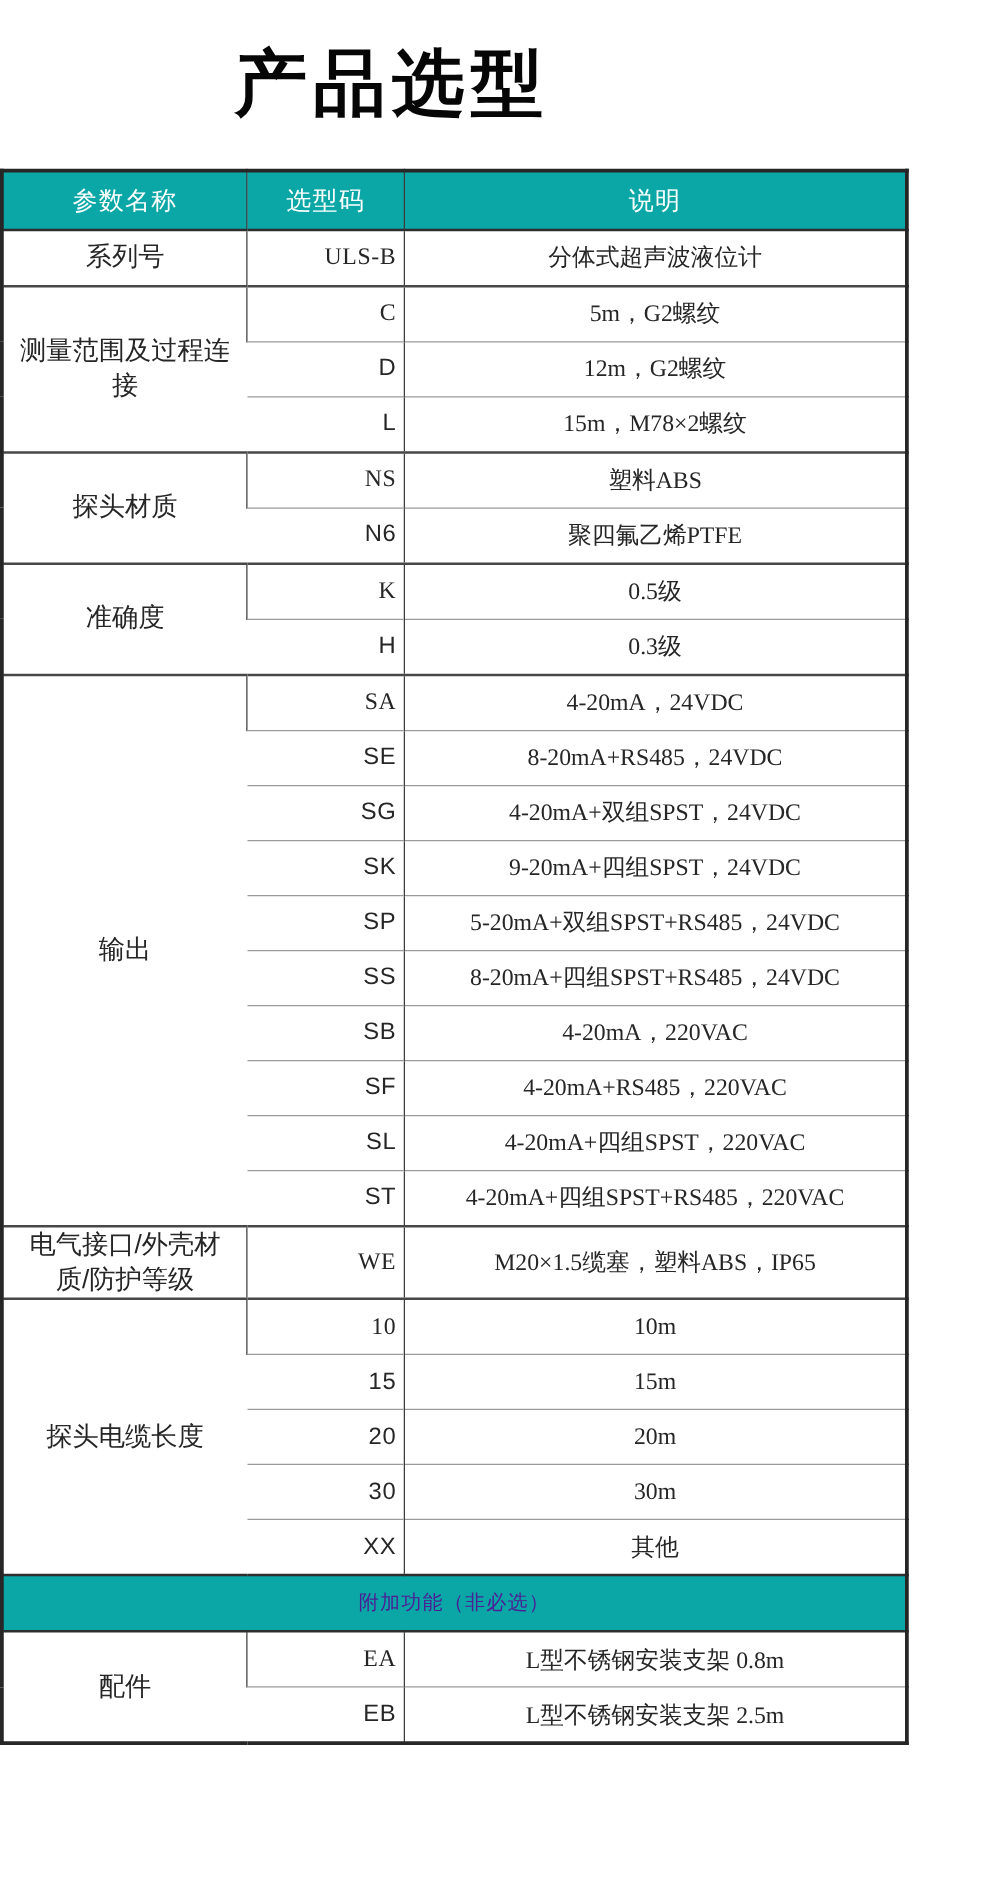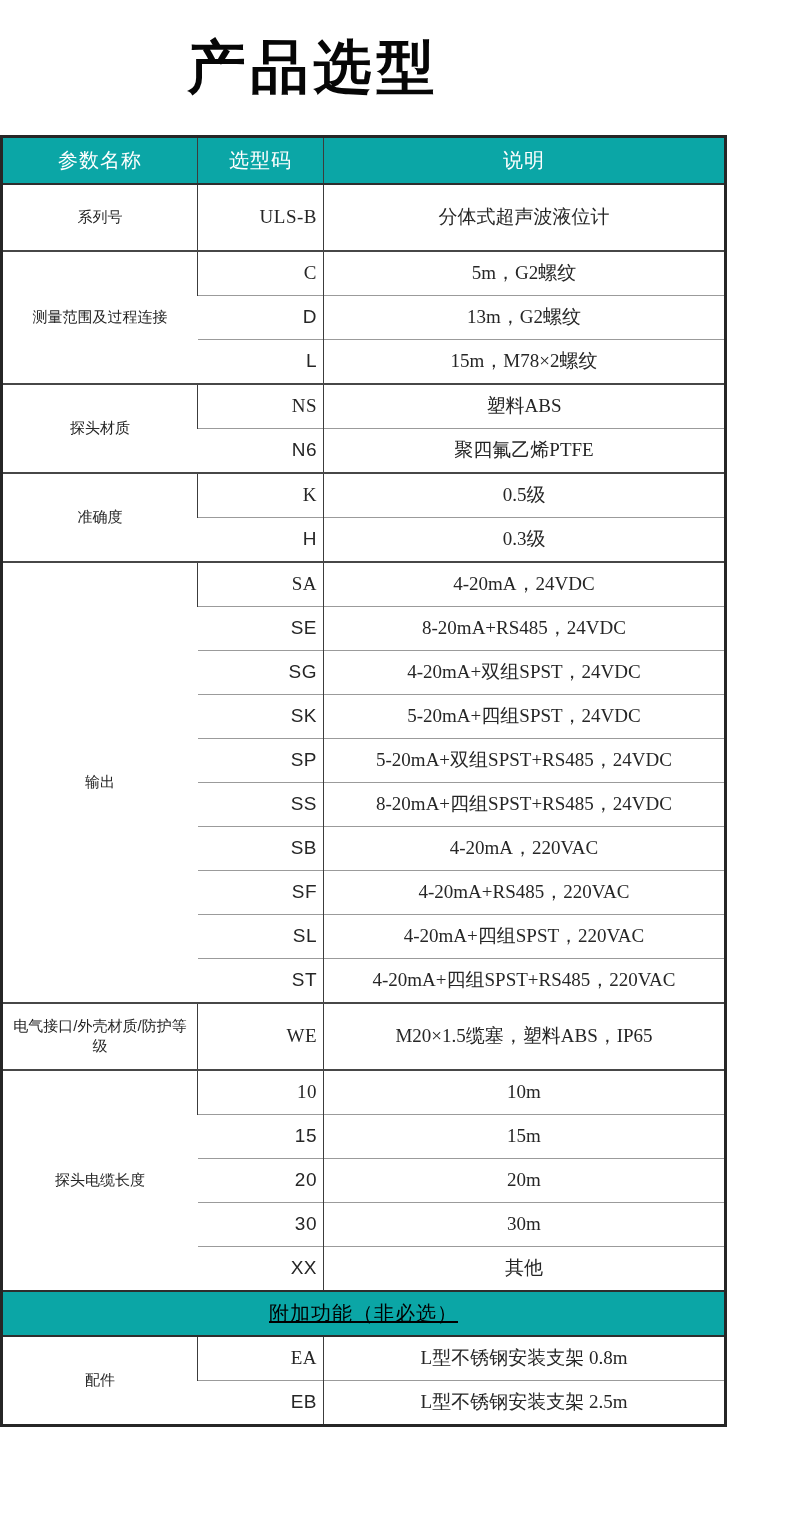--- a/index.html
+++ b/index.html
@@ -55,33 +55,32 @@
     padding:0 6px;
     background:#ffffff;
   }
   
   th + th, td + td{border-left:1.5px solid #3c3c3c;font-family:Liberation Serif, serif;}
   td.param{border-left:none;}
   
   tbody tr td{border-top:1px solid var(--line-soft);}
   tbody tr.group-start td{border-top:2px solid var(--line-strong);}
   td.param{
-    font-size:15px;
+    font-size:21px;
     line-height:1.35;
-    padding:11px 8px;
+    padding:0 8px;
   }
   td.code{letter-spacing:0.5px;text-align:right;}
   tr.banner-row td{
     background:var(--teal);
-    color:#000000;
-    font-size:20px;
+    color:#4c1d95;
+    font-size:16px;
     letter-spacing:1px;
     border-top:2px solid #2e2e2e;
     border-bottom:2px solid #2e2e2e;
-    text-decoration:underline;
   }
 </style>
 </head>
 <body>
 
 <div class="page">
   <h1 class="page-title">产品选型</h1>
 
   <table class="sel-table">
     <colgroup>
@@ -102,21 +101,21 @@
           <td class="code">ULS-B</td>
           <td class="desc">分体式超声波液位计</td>
         </tr>
         <tr class="group-start">
           <td class="param" rowspan="3">测量范围及过程连接</td>
           <td class="code">C</td>
           <td class="desc">5m，G2螺纹</td>
         </tr>
         <tr>
           <td class="code">D</td>
-          <td class="desc">13m，G2螺纹</td>
+          <td class="desc">12m，G2螺纹</td>
         </tr>
         <tr>
           <td class="code">L</td>
           <td class="desc">15m，M78×2螺纹</td>
         </tr>
         <tr class="group-start">
           <td class="param" rowspan="2">探头材质</td>
           <td class="code">NS</td>
           <td class="desc">塑料ABS</td>
         </tr>
@@ -141,21 +140,21 @@
         <tr>
           <td class="code">SE</td>
           <td class="desc">8-20mA+RS485，24VDC</td>
         </tr>
         <tr>
           <td class="code">SG</td>
           <td class="desc">4-20mA+双组SPST，24VDC</td>
         </tr>
         <tr>
           <td class="code">SK</td>
-          <td class="desc">5-20mA+四组SPST，24VDC</td>
+          <td class="desc">9-20mA+四组SPST，24VDC</td>
         </tr>
         <tr>
           <td class="code">SP</td>
           <td class="desc">5-20mA+双组SPST+RS485，24VDC</td>
         </tr>
         <tr>
           <td class="code">SS</td>
           <td class="desc">8-20mA+四组SPST+RS485，24VDC</td>
         </tr>
         <tr>

